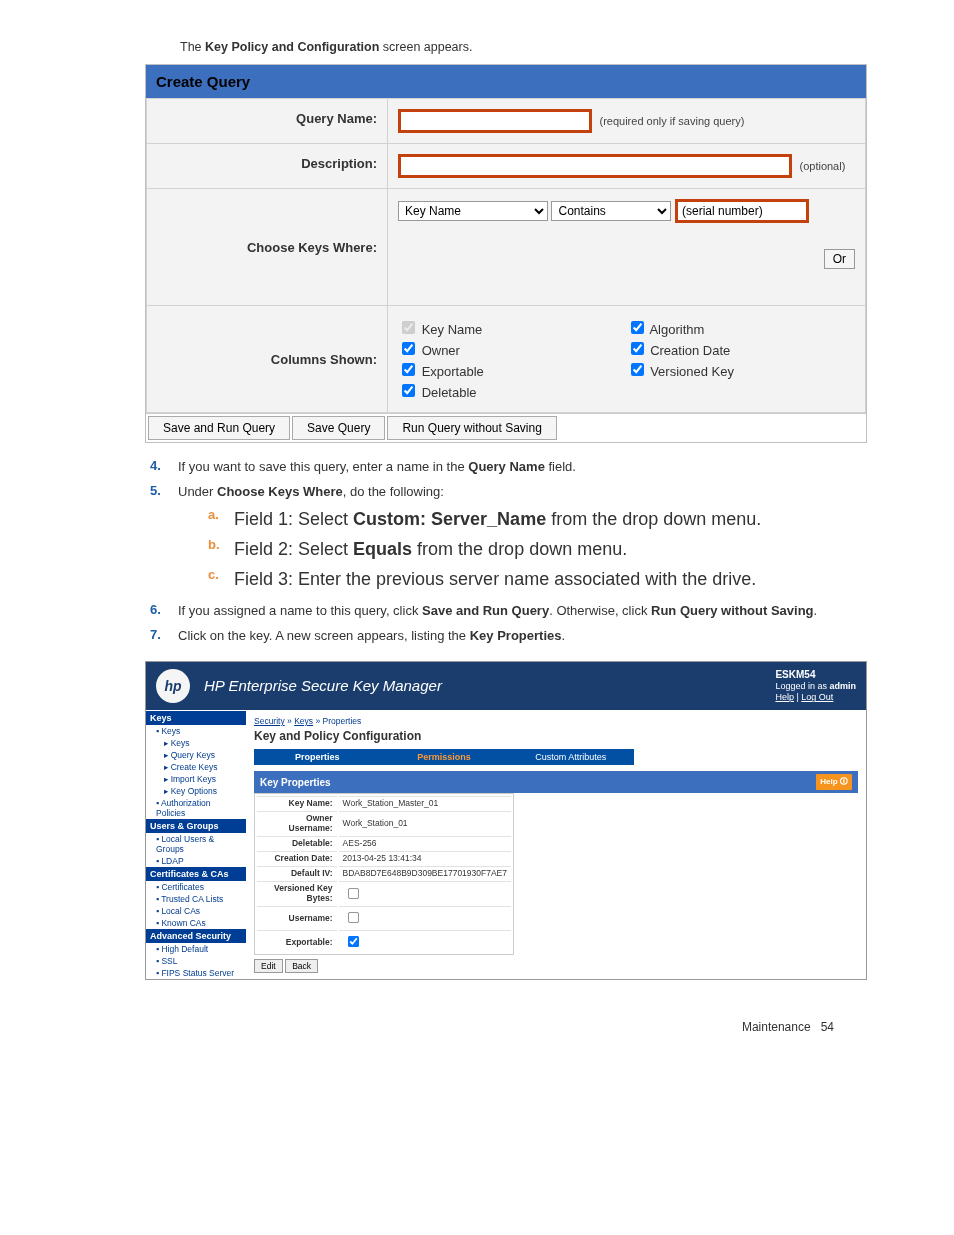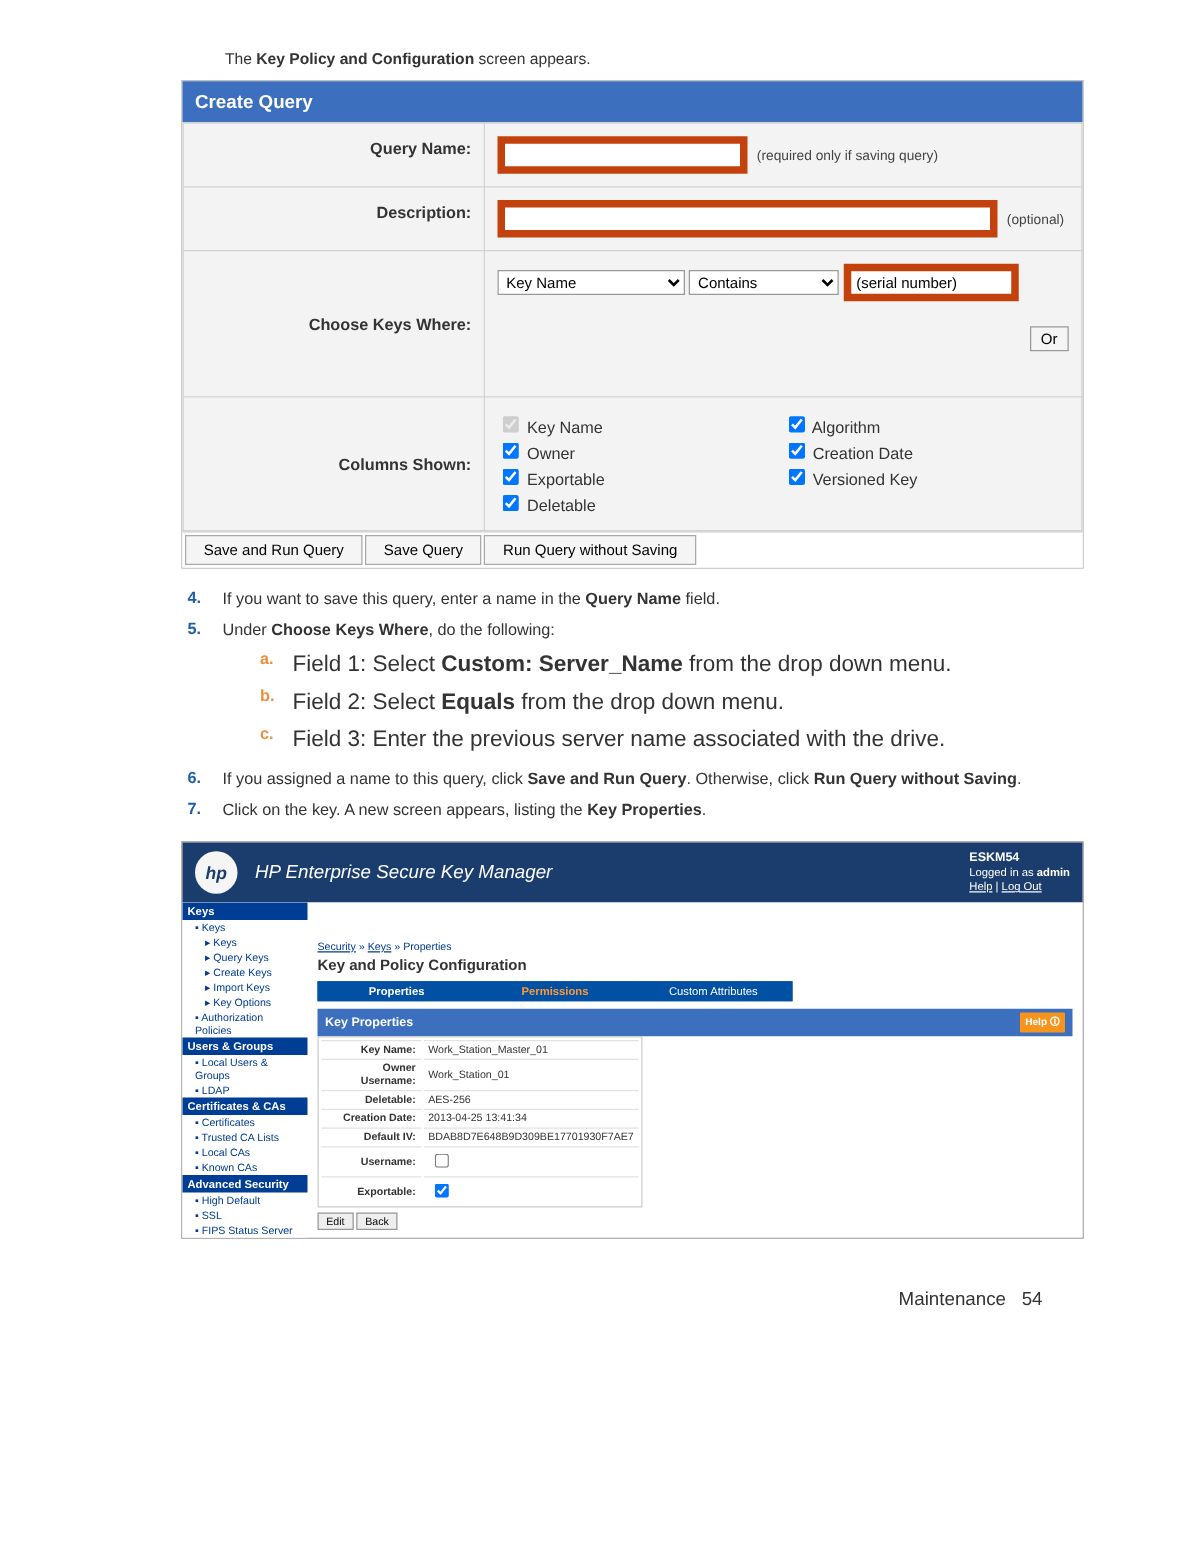--- a/index.html
+++ b/index.html
@@ -10,26 +10,26 @@
   color: #333;
   background: #fff;
   width: 954px;
   box-sizing: border-box;
 }
 .intro { margin-left: 140px; margin-bottom: 10px;}
 .intro .bold { font-weight: bold; }
 
 
 .cq-panel { margin-left: 105px; width: 720px; border: 1px solid #bfbfbf; background: #fff; }
-.cq-header { background: #3d6fbf; color: #ffffff; font-weight: bold; padding: 8px 10px; font-size: 15px;}
+.cq-header { background: #3d6fbf; color: #000000; font-weight: bold; padding: 8px 10px; font-size: 15px;}
 .cq-body { background: #f3f3f3; }
 table.cq { border-collapse: collapse; width: 100%; }
 td.cq-label { text-align: right; font-weight: bold; padding: 12px 10px; font-size: 13px; width: 220px; vertical-align: top; border: 1px solid #d2d2d2;}
 td.cq-field { padding: 10px; border: 1px solid #d2d2d2; vertical-align: top;}
-input[type=text] { border: 6px solid #c2410c; font-size: 12px; padding: 2px 4px; background: #fff;}
+input[type=text] { border: 3px solid #c2410c; font-size: 12px; padding: 2px 4px; background: #fff;}
 select { border: 1px solid #999; font-size: 12px; padding: 1px 2px; background: #fff;}
 .hint { font-size: 11px; color: #444; }
 .or-btn { float: right; margin-top: 50px; border: 1px solid #999; background: #f5f5f5; padding: 2px 8px; font-size: 12px;}
 .cols-wrap { display: flex; }
 .cols-col { flex: 1; }
 .cols-col label { display:block; margin: 2px 0; font-size: 13px; white-space: nowrap;}
 .cq-buttons { background: #fff; border-top: 1px solid #ccc; }
 .cq-buttons button { border: 1px solid #aaa; background: #f5f5f5; padding: 4px 14px; font-size: 12px; margin: 0;}
 .cq-buttons table td { padding: 0;}
 
@@ -69,21 +69,21 @@
 .km-tab.perm { color:#f93; font-weight:bold;}
 .km-panel-head { background:#3d6fbf; color:#fff; font-weight:bold; padding:3px 6px; font-size: 10px; display:flex; justify-content:space-between; align-items:center;}
 .km-panel-head .help { background:#f7941d; color:#fff; font-size:8px; padding:1px 4px; border-radius:1px;}
 .km-props { border: 1px solid #ccc; width: 260px; font-size: 8.5px;}
 .km-props td { border-top: 1px solid #e2e2e2; padding: 1px 4px;}
 .km-props td:first-child { text-align:right; font-weight:bold; width: 110px; color:#333;}
 .km-btns { margin-top:4px;}
 .km-btns button { font-size: 8.5px; padding: 1px 6px; border:1px solid #999; background:#eee;}
 .km-props input[type=checkbox]{ transform: scale(0.85); vertical-align: middle;}
 
-.footer { text-align:right; margin: 40px 60px 0 0; font-size: 15px; color:#333;}
+.footer { text-align:right; margin: 40px 60px 0 0; font-size: 12px; color:#333;}
 </style>
 </head>
 <body>
 
 <div class="intro">
   <span>The </span><span class="bold">Key Policy and Configuration</span><span> screen appears.</span>
 </div>
 
 <div class="cq-panel">
   <div class="cq-header">Create Query</div>
@@ -251,20 +251,24 @@
             </tr>
         <tr>
               <td>Creation Date:</td>
               <td>2013-04-25 13:41:34</td>
             </tr>
         <tr>
               <td>Default IV:</td>
               <td>BDAB8D7E648B9D309BE17701930F7AE7</td>
             </tr>
         <tr>
+              <td>Versioned Key Bytes:</td>
+              <td><input type="checkbox" style=""></td>
+            </tr>
+        <tr>
               <td>Username:</td>
               <td><input type="checkbox" style=""></td>
             </tr>
         <tr>
               <td>Exportable:</td>
               <td><input type="checkbox" checked="" style=""></td>
             </tr>
       </tbody>
         </table>
       <div class="km-btns">

